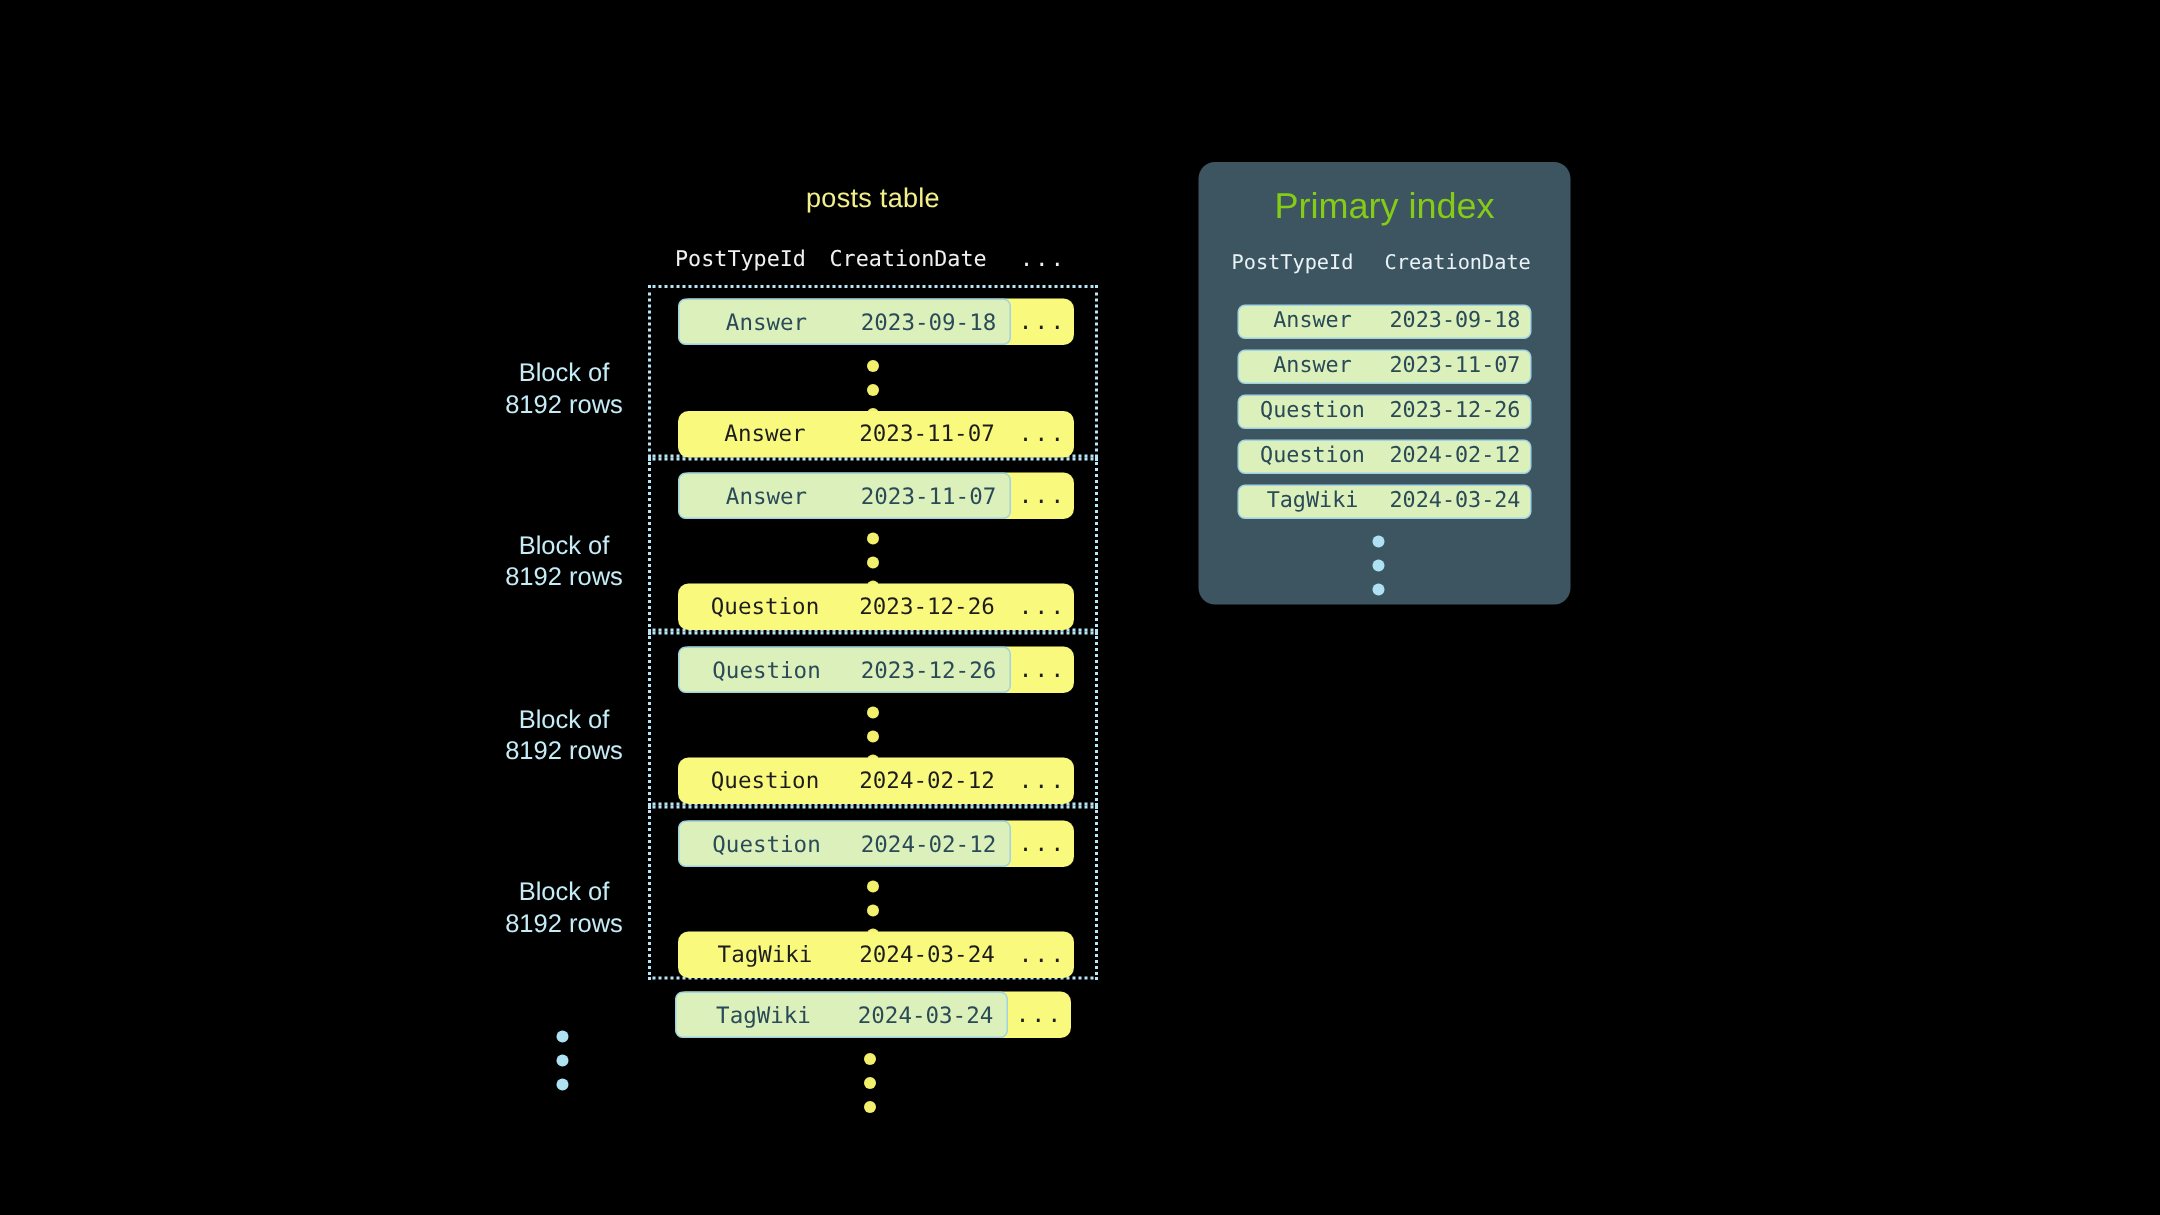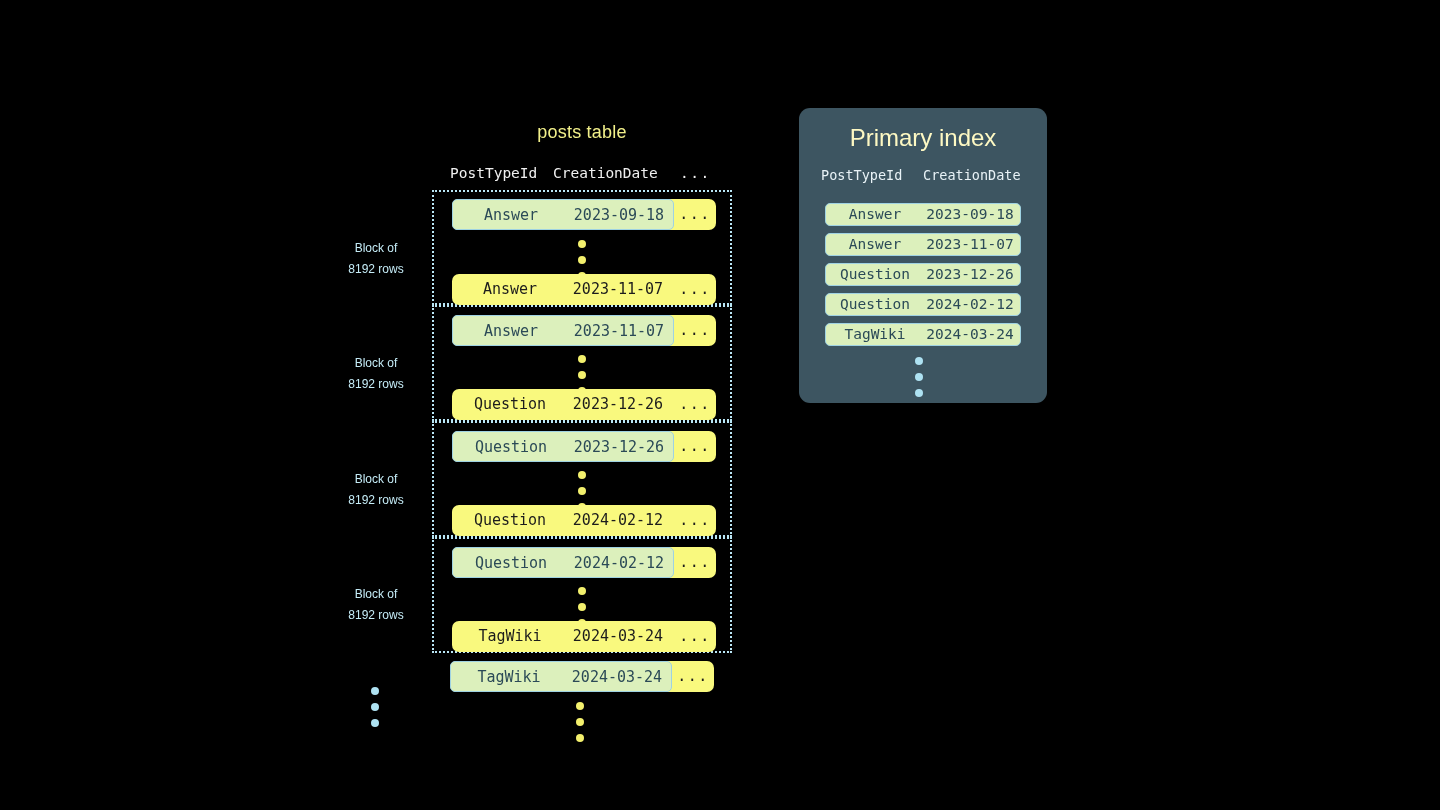--- a/index.html
+++ b/index.html
@@ -55,21 +55,21 @@
     position: absolute;
     left: 432px;
     width: 300px;
     border: 2px dotted #b9e6f5;
     box-sizing: border-box;
   }
   .block-label {
     position: absolute;
     width: 150px;
     text-align: center;
-    font-size: 12px;
+    font-size: 17px;
     line-height: 21px;
     color: #c5ecf7;
   }
 
   
   .row {
     position: absolute;
     left: 18px;
     width: 264px;
     height: 31px;
@@ -151,21 +151,21 @@
     background: #3d5561;
     border-radius: 11px;
   }
   #primary-index-title {
     position: absolute;
     left: 0;
     top: 16px;
     width: 248px;
     text-align: center;
     font-size: 24px;
-    color: #fef9c3;
+    color: #84cc16;
   }
   #primary-index-header {
     position: absolute;
     left: 0;
     top: 59px;
     width: 248px;
     height: 22px;
     font-family: "DejaVu Sans Mono", monospace;
     font-size: 13.5px;
     color: #e9f3f7;

